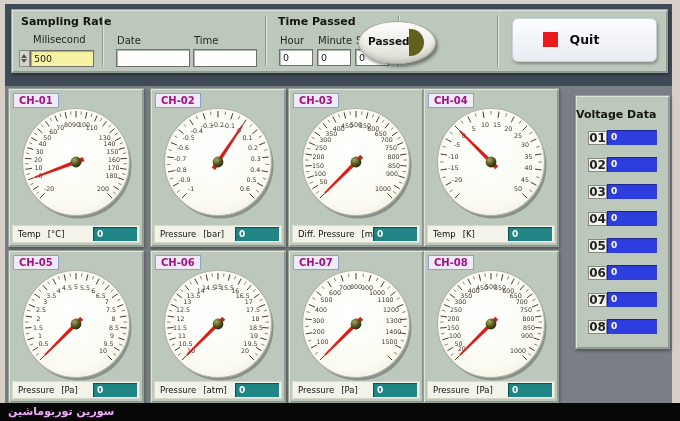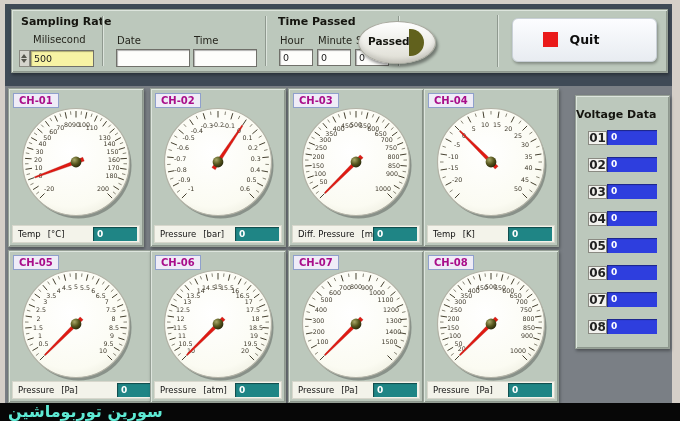--- a/index.html
+++ b/index.html
@@ -37,21 +37,21 @@
   .voltage-panel{position:absolute;left:575px;top:95px;width:93px;height:252px;}
   .voltage-panel .vt{position:absolute;top:12px;left:0;right:0;text-align:left;font-size:11px;font-weight:bold;color:#15150f;}
   .vrow{position:absolute;left:0;width:100%;height:15px;}
   .vidx{position:absolute;left:12px;top:1px;width:17px;height:12px;background:#f2f2ee;border:1px solid #8a8a82;font-size:12px;font-weight:bold;color:#222;text-align:center;line-height:12px;}
   .vval{position:absolute;left:31px;top:0;width:50px;height:15px;background:#2e3ede;box-shadow:inset 1px 1px 1px rgba(0,0,0,.4);color:#fff;font-size:9px;font-weight:bold;line-height:15px;padding-left:4px;box-sizing:border-box;}
   .logo-panel{position:absolute;left:575px;top:351px;width:93px;height:50px;background:#b4b6b2;border:1px solid #8e908c;box-shadow:inset 1px 1px 0 #dcdeda, inset -1px -1px 0 #86888 4;}
   .logo-box{position:absolute;left:7px;top:6px;width:79px;height:38px;background:#2545cf;display:flex;align-items:center;justify-content:center;gap:4px;}
   .logo-text .b{font-size:9px;font-weight:bold;color:#fff;letter-spacing:1px;line-height:10px;}
   .logo-text .s{font-size:3.5px;color:#cdd8ff;letter-spacing:1.6px;line-height:5px;}
   .taskbar{position:absolute;left:0;top:403px;width:680px;height:18px;background:#070707;}
-  .taskbar .tt{position:absolute;left:8px;top:0;line-height:18px;font-size:16px;font-weight:bold;color:#5eead4;}
+  .taskbar .tt{position:absolute;left:8px;top:0;line-height:18px;font-size:11px;font-weight:bold;color:#f0abfc;}
 </style>
 </head>
 <body>
 
 <div id="app">
 
   <svg width="0" height="0" style="position:absolute" aria-hidden="true">
     <defs>
       <radialGradient id="faceg" cx="45%" cy="40%" r="65%">
         <stop offset="0%" stop-color="#ffffff"></stop>
@@ -376,21 +376,21 @@
             <text x="91.9" y="75.3" font-size="6.3" text-anchor="middle" dominant-baseline="central">45</text>
             <text x="84.9" y="84.9" font-size="6.3" text-anchor="middle" dominant-baseline="central">50</text>
             <polygon points="65.1,62.2 27.4,26.4 26.4,27.4 62.2,65.1" fill="#e01a12" stroke="#9c0f09" stroke-width=".3"></polygon>
             <circle cx="58" cy="58" r="5.4" fill="url(#hubg)"></circle>
           </svg></div>
         <div class="readout">
           <span class="rl">Temp<span class="unit">[K]</span></span>
           <span class="rv">0</span>
         </div>
       </div>
-      <div class="panel channel" style="left: 8px; top: 250px; height: 151px; padding-left: 24px;">
+      <div class="panel channel" style="left: 8px; top: 250px; height: 151px;">
         <div class="ch-chip">CH-05</div>
         <div class="gauge-wrap"><svg class="gauge" width="116" height="116" viewBox="0 0 116 116">
             <circle cx="60.5" cy="61.5" r="53" fill="rgba(30,30,30,.32)"></circle>
             <circle cx="58" cy="58" r="53.5" fill="url(#faceg)" stroke="#b2b2a6" stroke-width="1.2"></circle>
             <line x1="21.9" y1="94.1" x2="26.5" y2="89.5" stroke="#45402f" stroke-width="1"></line>
             <line x1="17.9" y1="89.6" x2="20.7" y2="87.4" stroke="#55503f" stroke-width=".7"></line>
             <line x1="14.5" y1="84.6" x2="20.1" y2="81.3" stroke="#45402f" stroke-width="1"></line>
             <line x1="11.7" y1="79.4" x2="14.9" y2="77.9" stroke="#55503f" stroke-width=".7"></line>
             <line x1="9.5" y1="73.8" x2="15.7" y2="71.8" stroke="#45402f" stroke-width="1"></line>
             <line x1="8.0" y1="67.9" x2="11.4" y2="67.3" stroke="#55503f" stroke-width=".7"></line>

